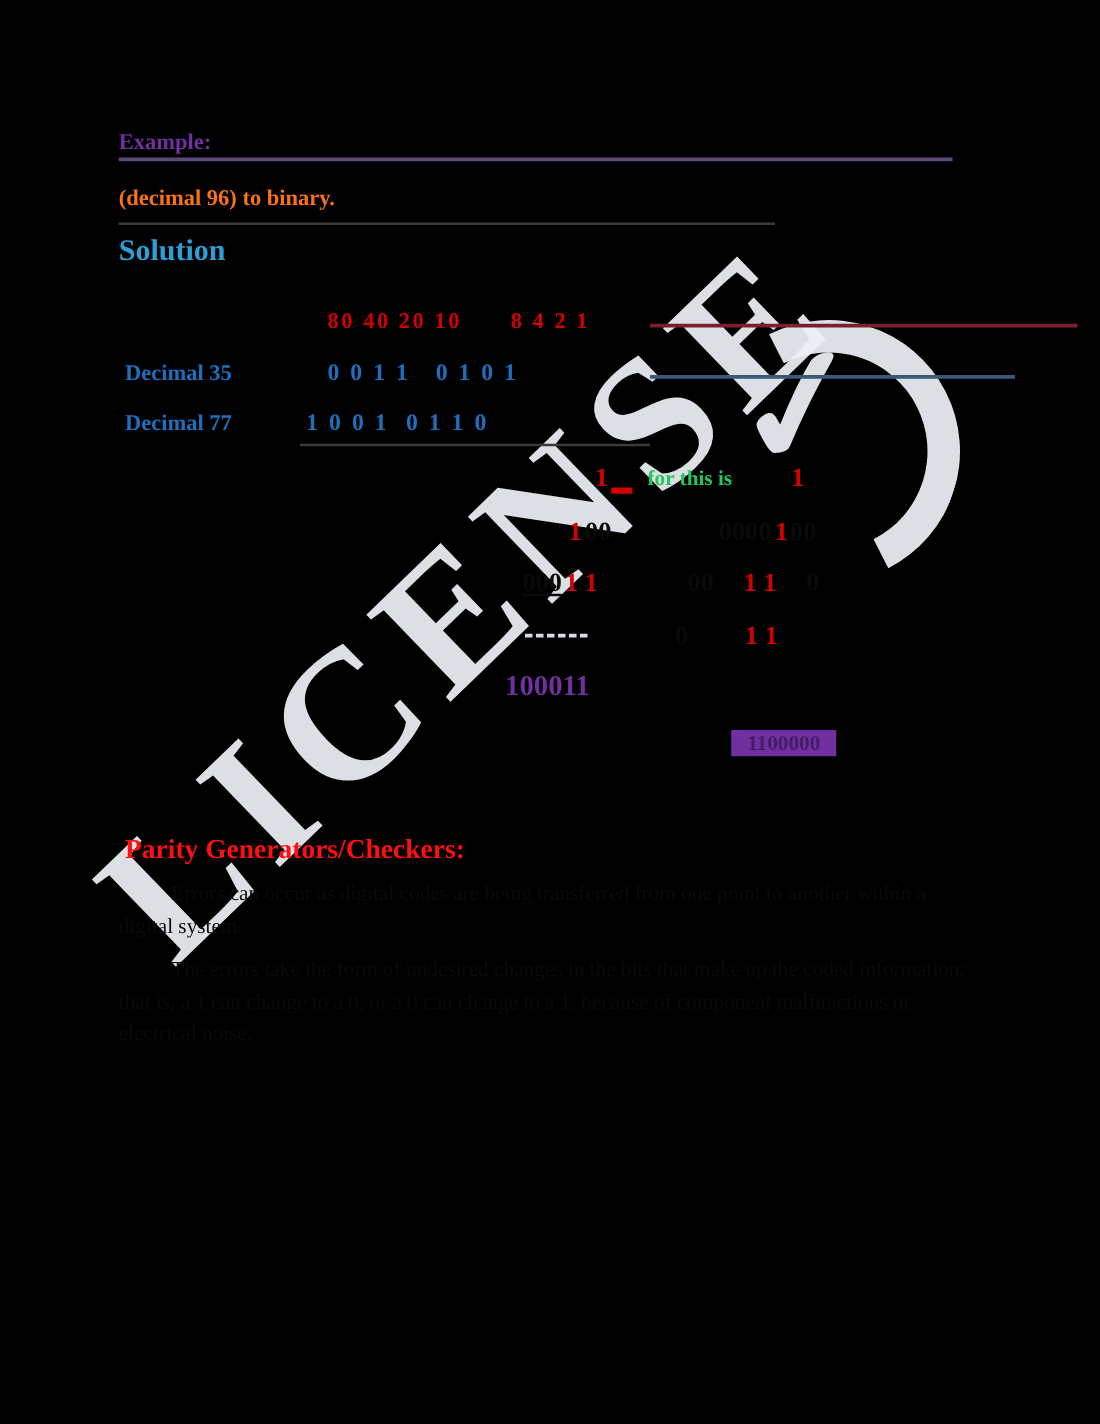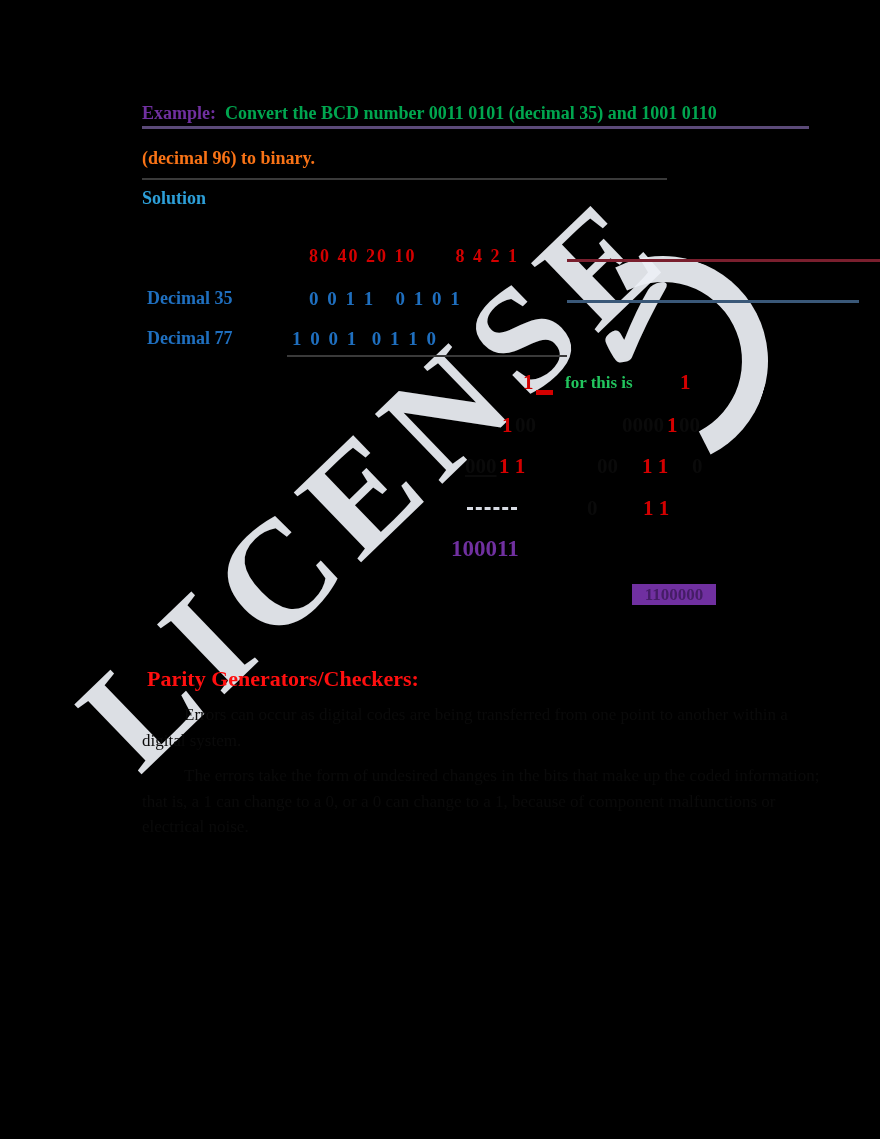--- a/index.html
+++ b/index.html
@@ -12,48 +12,47 @@
   .wm-text{position:absolute;left:105px;top:655px;z-index:1;
            transform:rotate(-44deg);transform-origin:0 50%;
            font-family:"Liberation Serif",serif;font-weight:bold;
            font-size:148px;letter-spacing:14px;opacity:0.93;}
   .wm-logo{position:absolute;left:558px;top:256px;width:158px;height:158px;z-index:1;
            border:26px solid #edf0f6;border-radius:50%;
            border-left-color:transparent;border-bottom-color:transparent;
            transform:rotate(18deg);opacity:0.93;}
   .wm-check{position:absolute;left:586px;top:250px;z-index:1;font-size:128px;
             font-weight:bold;transform:rotate(-10deg);opacity:0.93;}
-  .content{position:absolute;inset:0;z-index:2;margin-left:47px;}
+  .content{position:absolute;inset:0;z-index:2;}
   .para{position:absolute;width:690px;color:#0a0a0a;font-size:17px;line-height:1.5;
         text-indent:42px;white-space:normal;}
   .hl-box{position:absolute;left:585px;top:584px;width:84px;height:21px;
           display:flex;align-items:center;justify-content:center;
           font-size:17px;font-weight:bold;}
   .dash{position:absolute;left:420px;top:507px;width:50px;border-top:3px dashed #d8dce4;}
   .redbar{position:absolute;left:489px;top:390px;width:17px;height:5px;}
 </style>
 </head>
 <body>
 
 <div class="page">
 
   <div class="wm-text" style="color: rgb(237, 240, 246);">LICENSE</div>
   <div class="wm-logo"></div>
   <div class="wm-check" style="color: rgb(237, 240, 246);">✓</div>
 
   <div class="content">
 
     <span class="abs b" style="left: 95px; top: 103px; font-size: 18px; color: rgb(112, 48, 160);">Example:</span>
-    <span class="abs b" style="left: 178px; top: 103px; font-size: 18px; color: rgb(0, 166, 79);">Convert the BCD number 0011 0101 (decimal 35) and 1001 0110</span>
     <div class="line" style="left: 95px; top: 126px; width: 667px; height: 3px; background-color: rgb(91, 74, 120);"></div>
 
     <span class="abs b" style="left: 95px; top: 148px; font-size: 18px; color: #f97316;">(decimal 96) to binary.</span>
     <div class="line" style="left: 95px; top: 178px; width: 525px; height: 2px; background-color: rgb(58, 58, 58);"></div>
 
-    <span class="abs b" style="left: 95px; top: 188px; font-size: 18px; color: rgb(45, 159, 216);">Solution</span>
+    <span class="abs b" style="left: 95px; top: 188px; font-size: 24px; color: rgb(45, 159, 216);">Solution</span>
 
     <span class="abs b" style="left: 262px; top: 246px; font-size: 18px; letter-spacing: 2px; color: rgb(212, 0, 0);">80 40 20 10      8 4 2 1</span>
     <div class="line" style="left: 520px; top: 259px; width: 342px; height: 3px; background-color: rgb(122, 31, 46);"></div>
 
     <span class="abs b" style="left: 100px; top: 288px; font-size: 18px; color: rgb(31, 111, 191);">Decimal 35</span>
     <span class="abs b" style="left: 262px; top: 288px; font-size: 19px; letter-spacing: 2px; color: rgb(31, 111, 191);">0 0 1 1   0 1 0 1</span>
     <div class="line" style="left: 520px; top: 300px; width: 292px; height: 3px; background-color: rgb(58, 88, 120);"></div>
 
     <span class="abs b" style="left: 100px; top: 328px; font-size: 18px; color: rgb(31, 111, 191);">Decimal 77</span>
     <span class="abs b" style="left: 245px; top: 328px; font-size: 19px; letter-spacing: 2px; color: rgb(31, 111, 191);">1 0 0 1  0 1 1 0</span>

